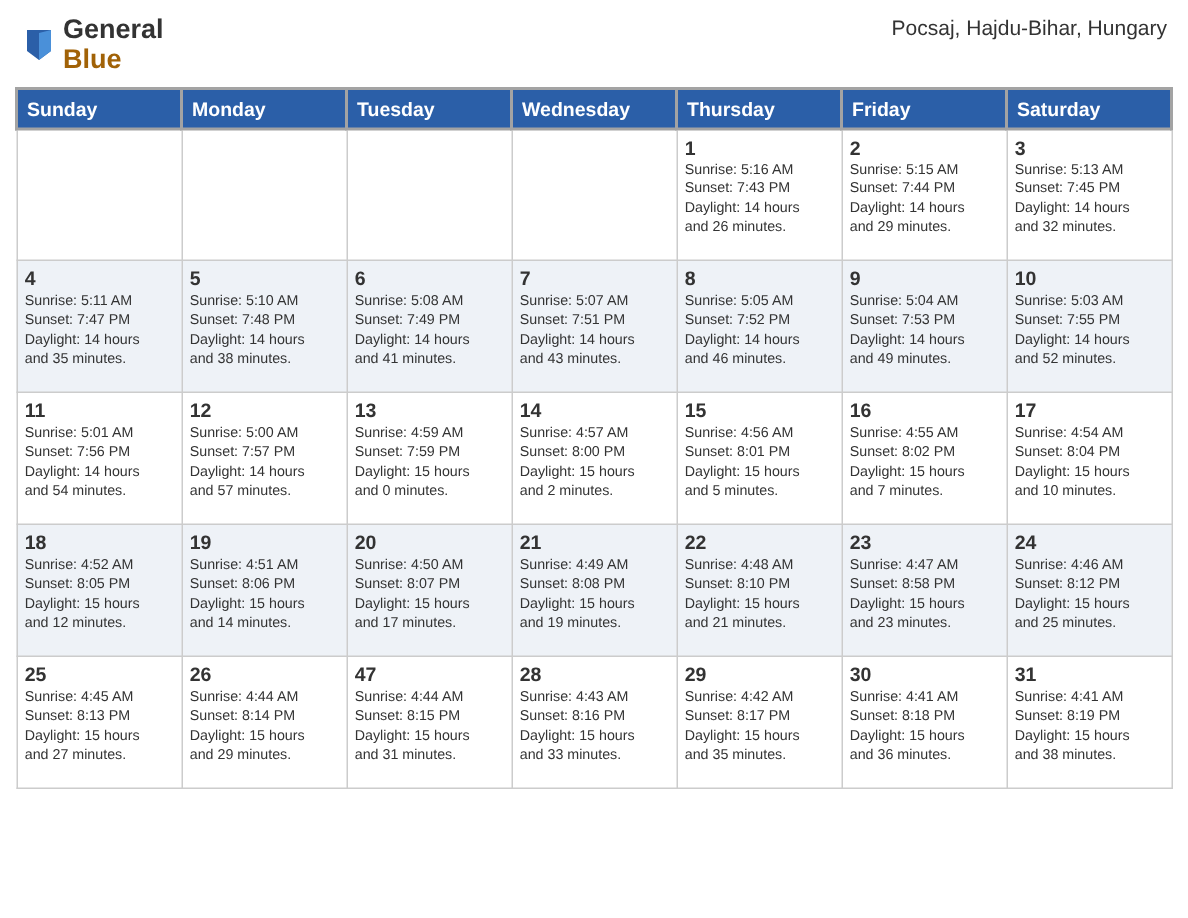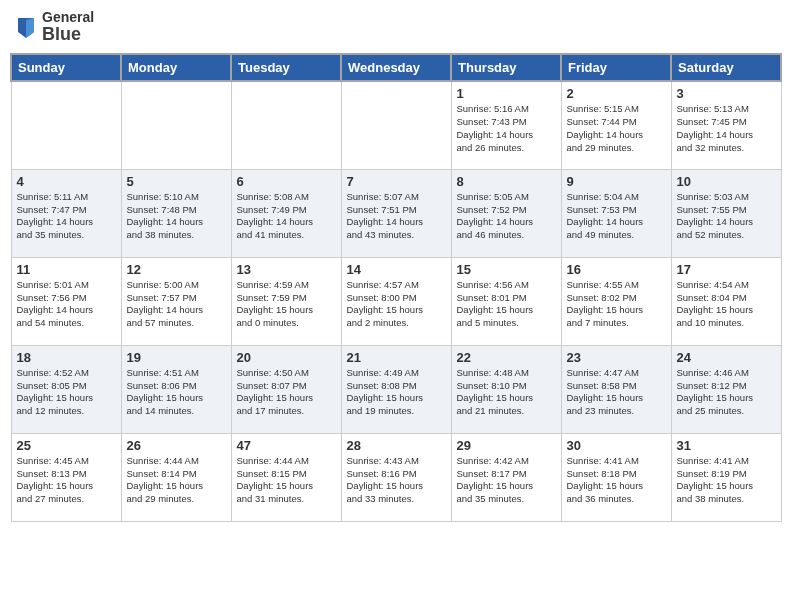--- a/index.html
+++ b/index.html
@@ -21,28 +21,28 @@
       display: flex;
       align-items: center;
       gap: 4px;
     }
     .logo-text {
       display: flex;
       flex-direction: column;
       line-height: 1.1;
     }
     .logo-general {
-      font-size: 14px;
+      font-size: 18px;
       font-weight: bold;
       color: #333;
     }
     .logo-blue {
       font-size: 18px;
       font-weight: bold;
-      color: #404040;
+      color: #a16207;
     }
     .logo-icon {
       width: 24px;
       height: 28px;
     }
     .title-block {
       text-align: right;
     }
     .month-year {
       font-size: 32px;
@@ -106,20 +106,21 @@
     <svg class="logo-icon" viewBox="0 0 24 28" xmlns="http://www.w3.org/2000/svg">
       <polygon points="4,4 20,4 20,18 12,24 4,18" fill="#2b5fa8"></polygon>
       <polygon points="12,6 20,4 20,18 12,24" fill="#4a90d9"></polygon>
     </svg>
     <div class="logo-text">
       <span class="logo-general">General</span>
       <span class="logo-blue">Blue</span>
     </div>
   </div>
   <div class="title-block">
+    <div class="location">Pocsaj, Hajdu-Bihar, Hungary</div>
   </div>
 </div>
 
 <table class="calendar-table">
   <thead>
     <tr>
     <th>Sunday</th>
         <th>Monday</th>
         <th>Tuesday</th>
         <th>Wednesday</th>

